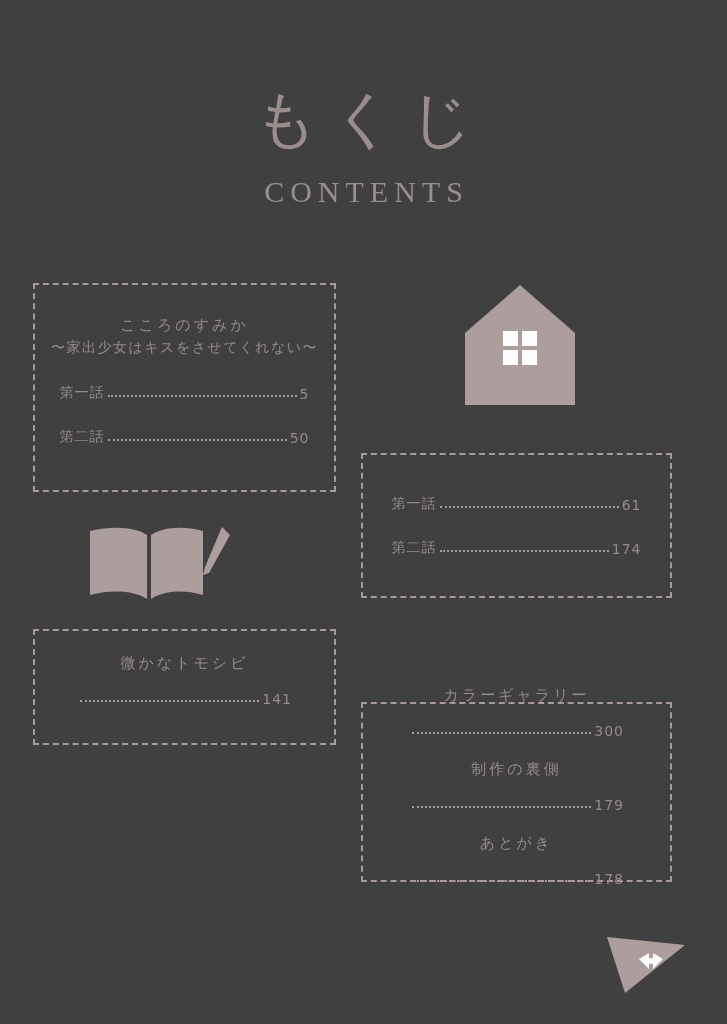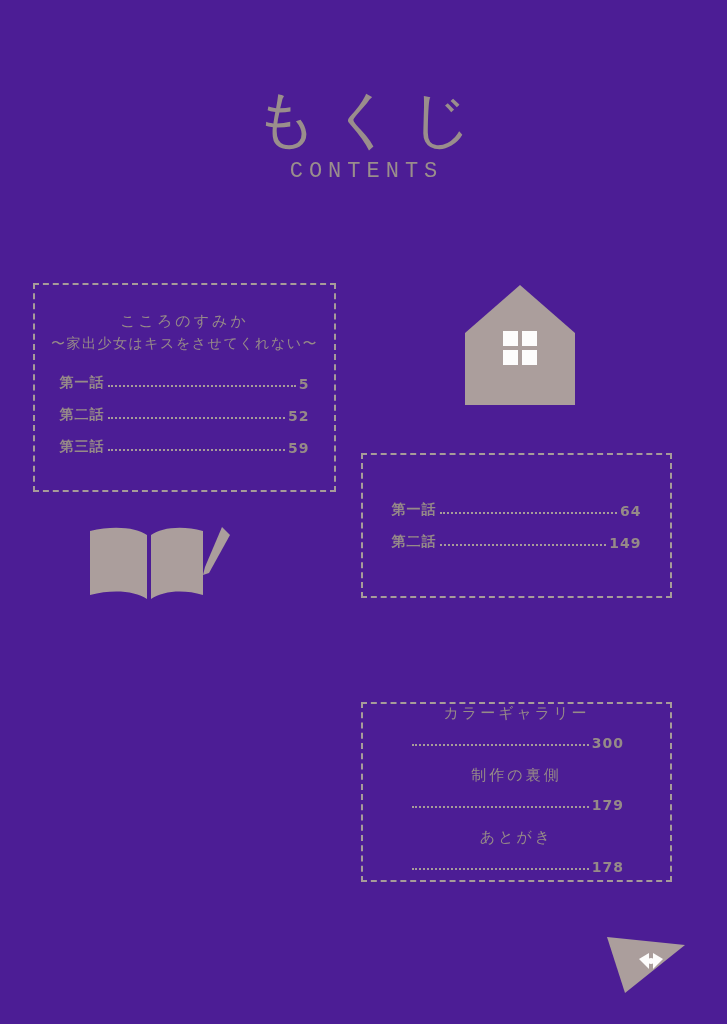--- a/index.html
+++ b/index.html
@@ -12,44 +12,44 @@
     height: 1024px;
     position: relative;
     font-family: "Liberation Sans", sans-serif;
     color: #9b8f8d;
     overflow: hidden;
   }
 
   .page {
     position: absolute;
     inset: 0;
-    background: #4c1d95;
+    background: #404040;
   }
 
   
   .title-block {
     position: absolute;
     top: 86px;
     left: 0;
     width: 727px;
     text-align: center;
   }
   .title-jp {
     font-family: "DejaVu Sans", sans-serif;
     font-size: 62px;
     letter-spacing: 14px;
     color: #9a8e8c;
     line-height: 1.05;
     font-weight: 400;
     text-indent: 14px;
   }
   .title-en {
-    margin-top: 8px;
-    font-family: Liberation Mono, monospace;
-    font-size: 22px;
+    margin-top: 24px;
+    font-family: Liberation Serif, serif;
+    font-size: 30px;
     letter-spacing: 6px;
     color: #9a8e8c;
     text-indent: 6px;
     font-weight: 300;
   }
 
   
   .box {
     position: absolute;
     border: 2px dashed #a79b99;
@@ -88,23 +88,22 @@
 
   .toc-row {
     display: flex;
     align-items: flex-end;
     font-family: "DejaVu Sans", sans-serif;
     font-size: 14px;
     letter-spacing: 1px;
     color: #968a88;
     width: 100%;
     max-width: 250px;
-    margin: 7px 0;
+    margin: 13px 0;
     white-space: nowrap;
-    font-weight: bold;
   }
   .toc-label { flex: 0 0 auto; }
   .toc-dots {
     flex: 1 1 auto;
     border-bottom: 2px dotted #a79b99;
     margin: 0 3px 5px 3px;
     height: 10px;
   }
   .toc-page { flex: 0 0 auto; font-size: 14px; }
 
@@ -188,46 +187,51 @@
       <div class="sec-sub">〜家出少女はキスをさせてくれない〜</div>
 
       <div class="toc-row">
         <span class="toc-label">第一話</span>
         <span class="toc-dots"></span>
         <span class="toc-page">5</span>
       </div>
       <div class="toc-row">
         <span class="toc-label">第二話</span>
         <span class="toc-dots"></span>
-        <span class="toc-page">52</span>
-      </div>
-      <div class="toc-row">
-        <span class="toc-label">第三話</span>
-        <span class="toc-dots"></span>
-        <span class="toc-page">59</span>
+        <span class="toc-page">50</span>
       </div>
     </div>
   </div>
 
   <div class="box" id="box-namaiki">
     <div class="box-inner">
 
       <div class="toc-row">
         <span class="toc-label">第一話</span>
         <span class="toc-dots"></span>
-        <span class="toc-page">64</span>
+        <span class="toc-page">61</span>
       </div>
       <div class="toc-row">
         <span class="toc-label">第二話</span>
         <span class="toc-dots"></span>
-        <span class="toc-page">149</span>
-      </div>
-    </div>
-  </div>
-
+        <span class="toc-page">174</span>
+      </div>
+    </div>
+  </div>
+
+  <div class="box" id="box-kasuka">
+    <div class="box-inner">
+      <div class="sec-title">微かなトモシビ</div>
+      <div class="toc-row centered">
+        <span class="toc-label"></span>
+        <span class="toc-dots"></span>
+        <span class="toc-page">141</span>
+      </div>
+    </div>
+  </div>
 
   <div class="box" id="box-extras">
     <div class="box-inner">
       <div class="stack-item">
         <div class="sec-title">カラーギャラリー</div>
         <div class="toc-row centered">
           <span class="toc-dots"></span>
           <span class="toc-page">300</span>
         </div>
       </div>

